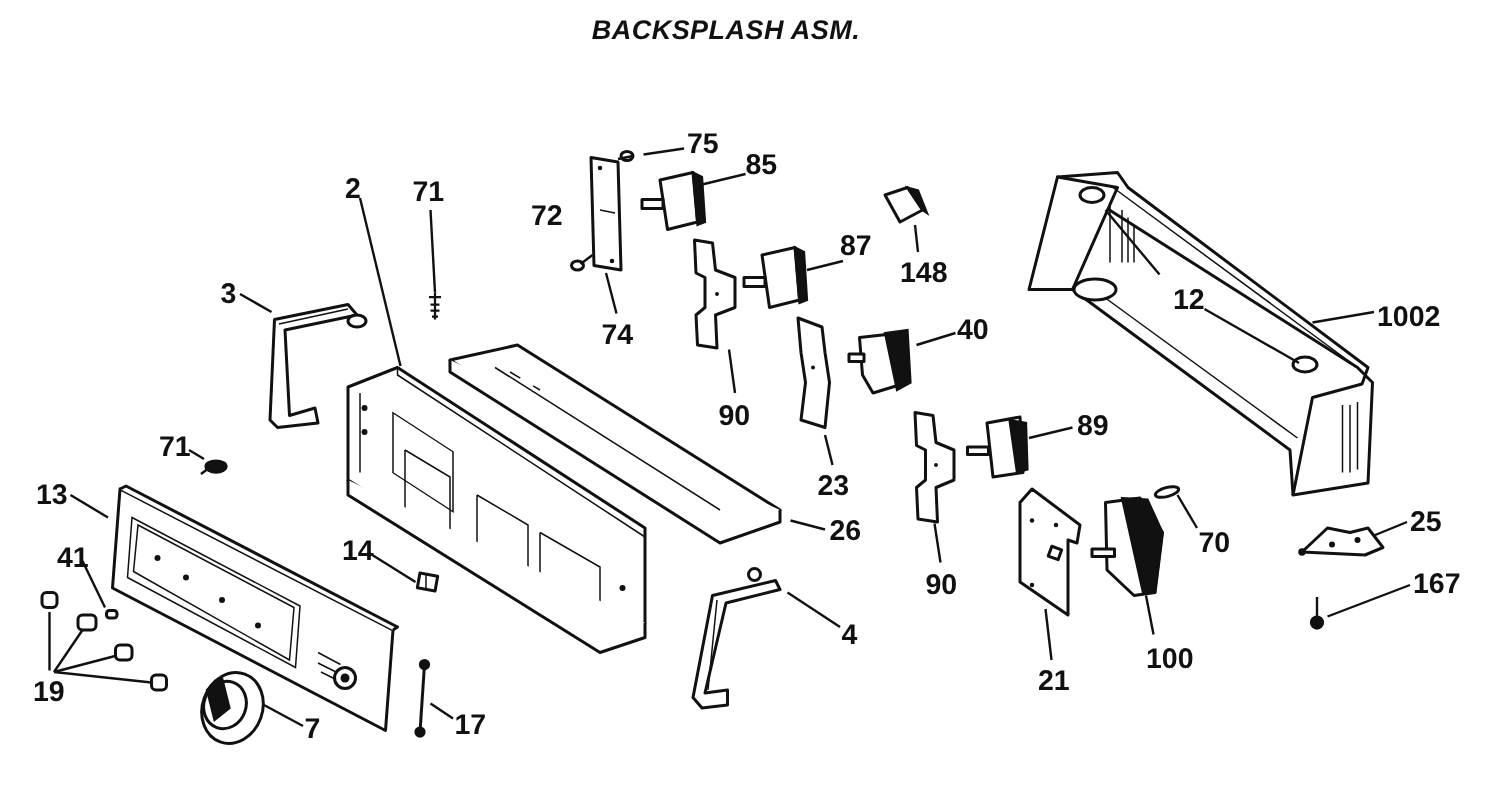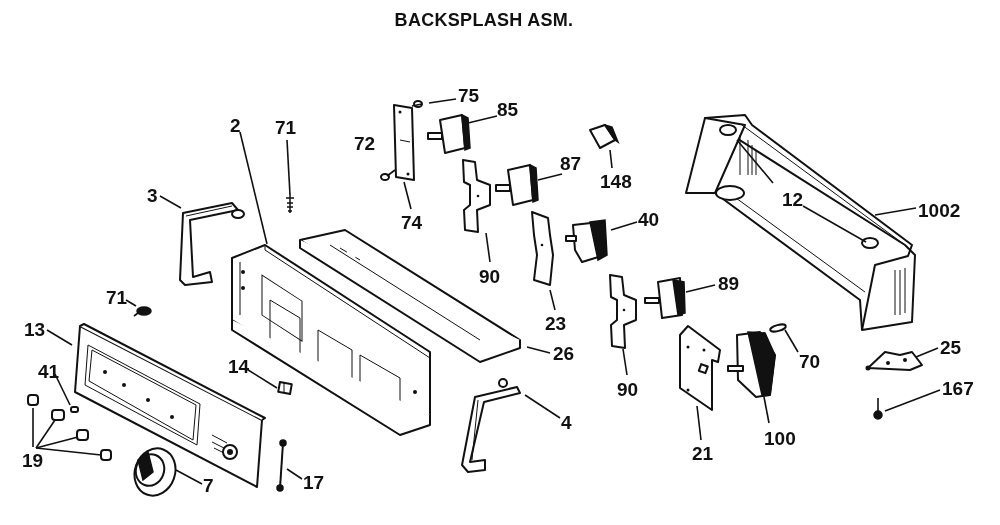--- a/index.html
+++ b/index.html
@@ -1,20 +1,20 @@
 <!DOCTYPE html>
 <html><head>
 <meta charset="utf-8">
 <style>
   html, body { margin: 0; padding: 0; background: #ffffff; }
   body { width: 1000px; height: 525px; overflow: hidden; position: relative; }
   #title {
     position: absolute; left: 0; top: 10px; width: 968px; text-align: center;
     font-family: "Liberation Sans", sans-serif; font-weight: bold; font-size: 18px;
-    color: #111; letter-spacing: 0.3px;
+    color: #111; letter-spacing: 0.3px; font-style: italic;
   }
   svg#diagram { position: absolute; left: 0; top: 0; }
   .lbl { font-family: "Liberation Sans Narrow", "Liberation Sans", sans-serif; font-size: 19px; font-weight: bold; fill: #111; }
   .ldr { stroke: #111; stroke-width: 1.6; fill: none; }
   .prt { stroke: #111; stroke-width: 2; fill: #fff; stroke-linejoin: round; }
   .thin { stroke: #111; stroke-width: 1; fill: none; }
   .dark { fill: #111; stroke: #111; stroke-width: 1.5; }
   .hole { fill: #111; }
 </style>
 </head>

